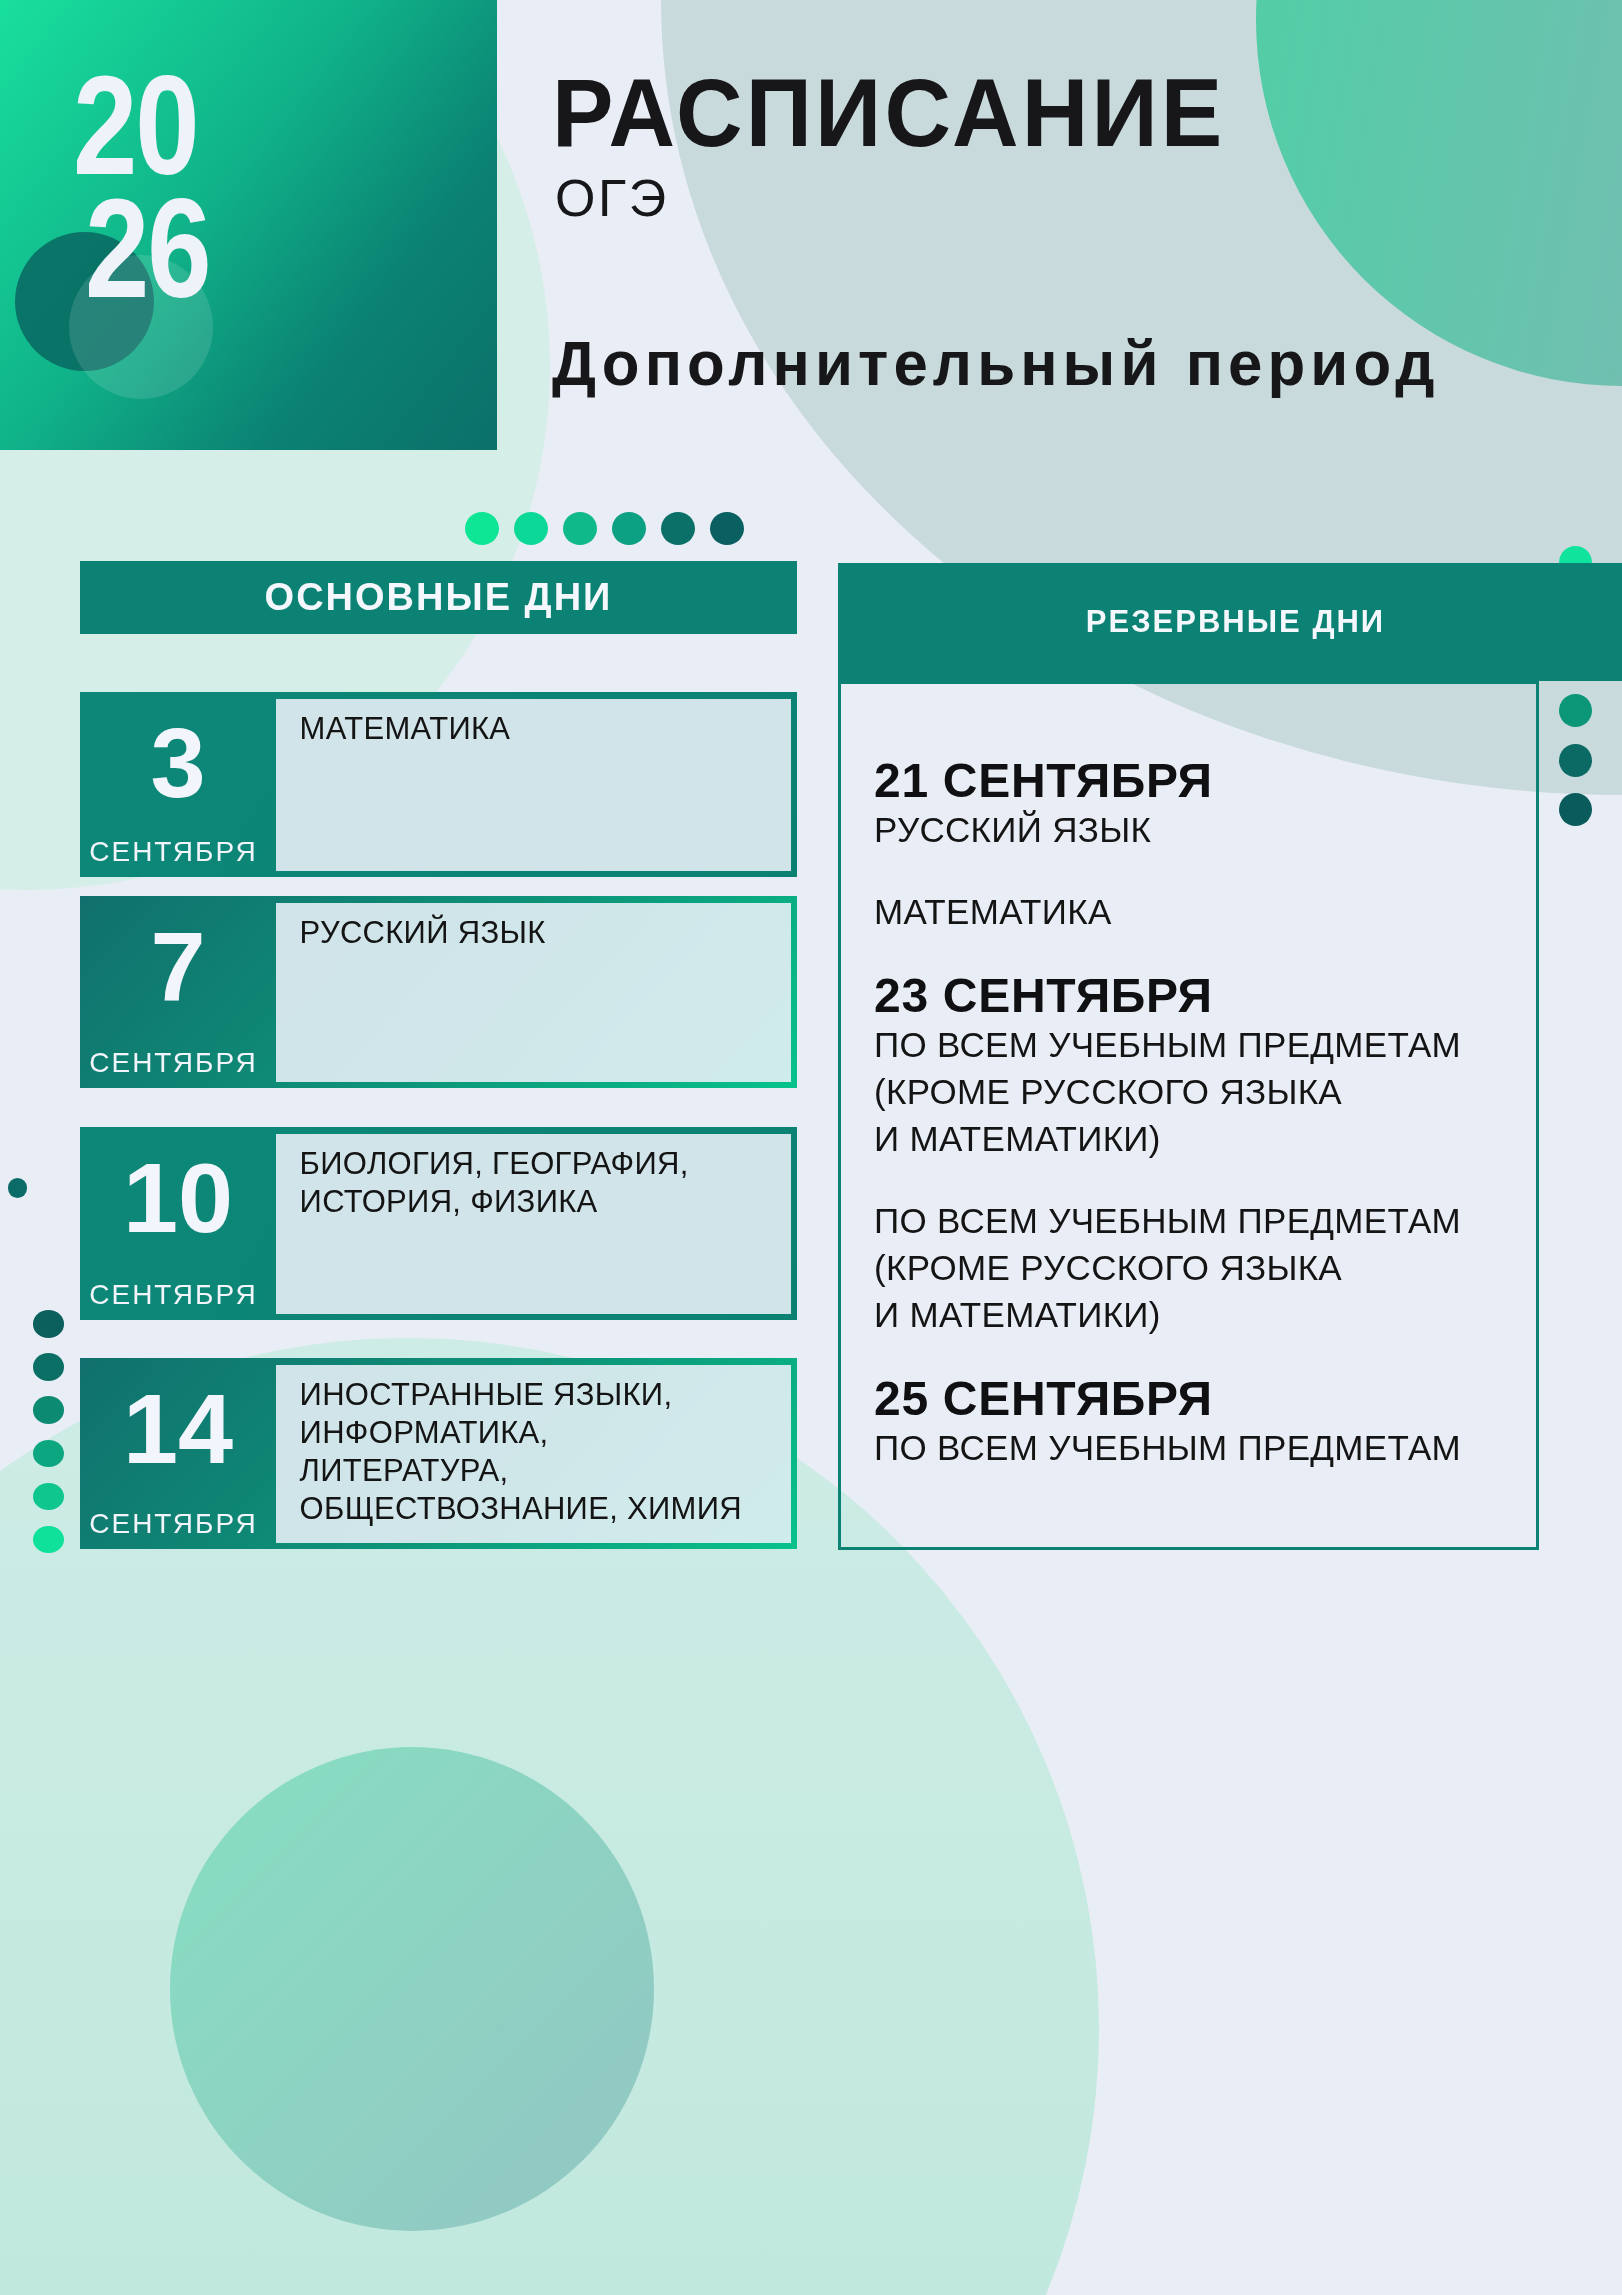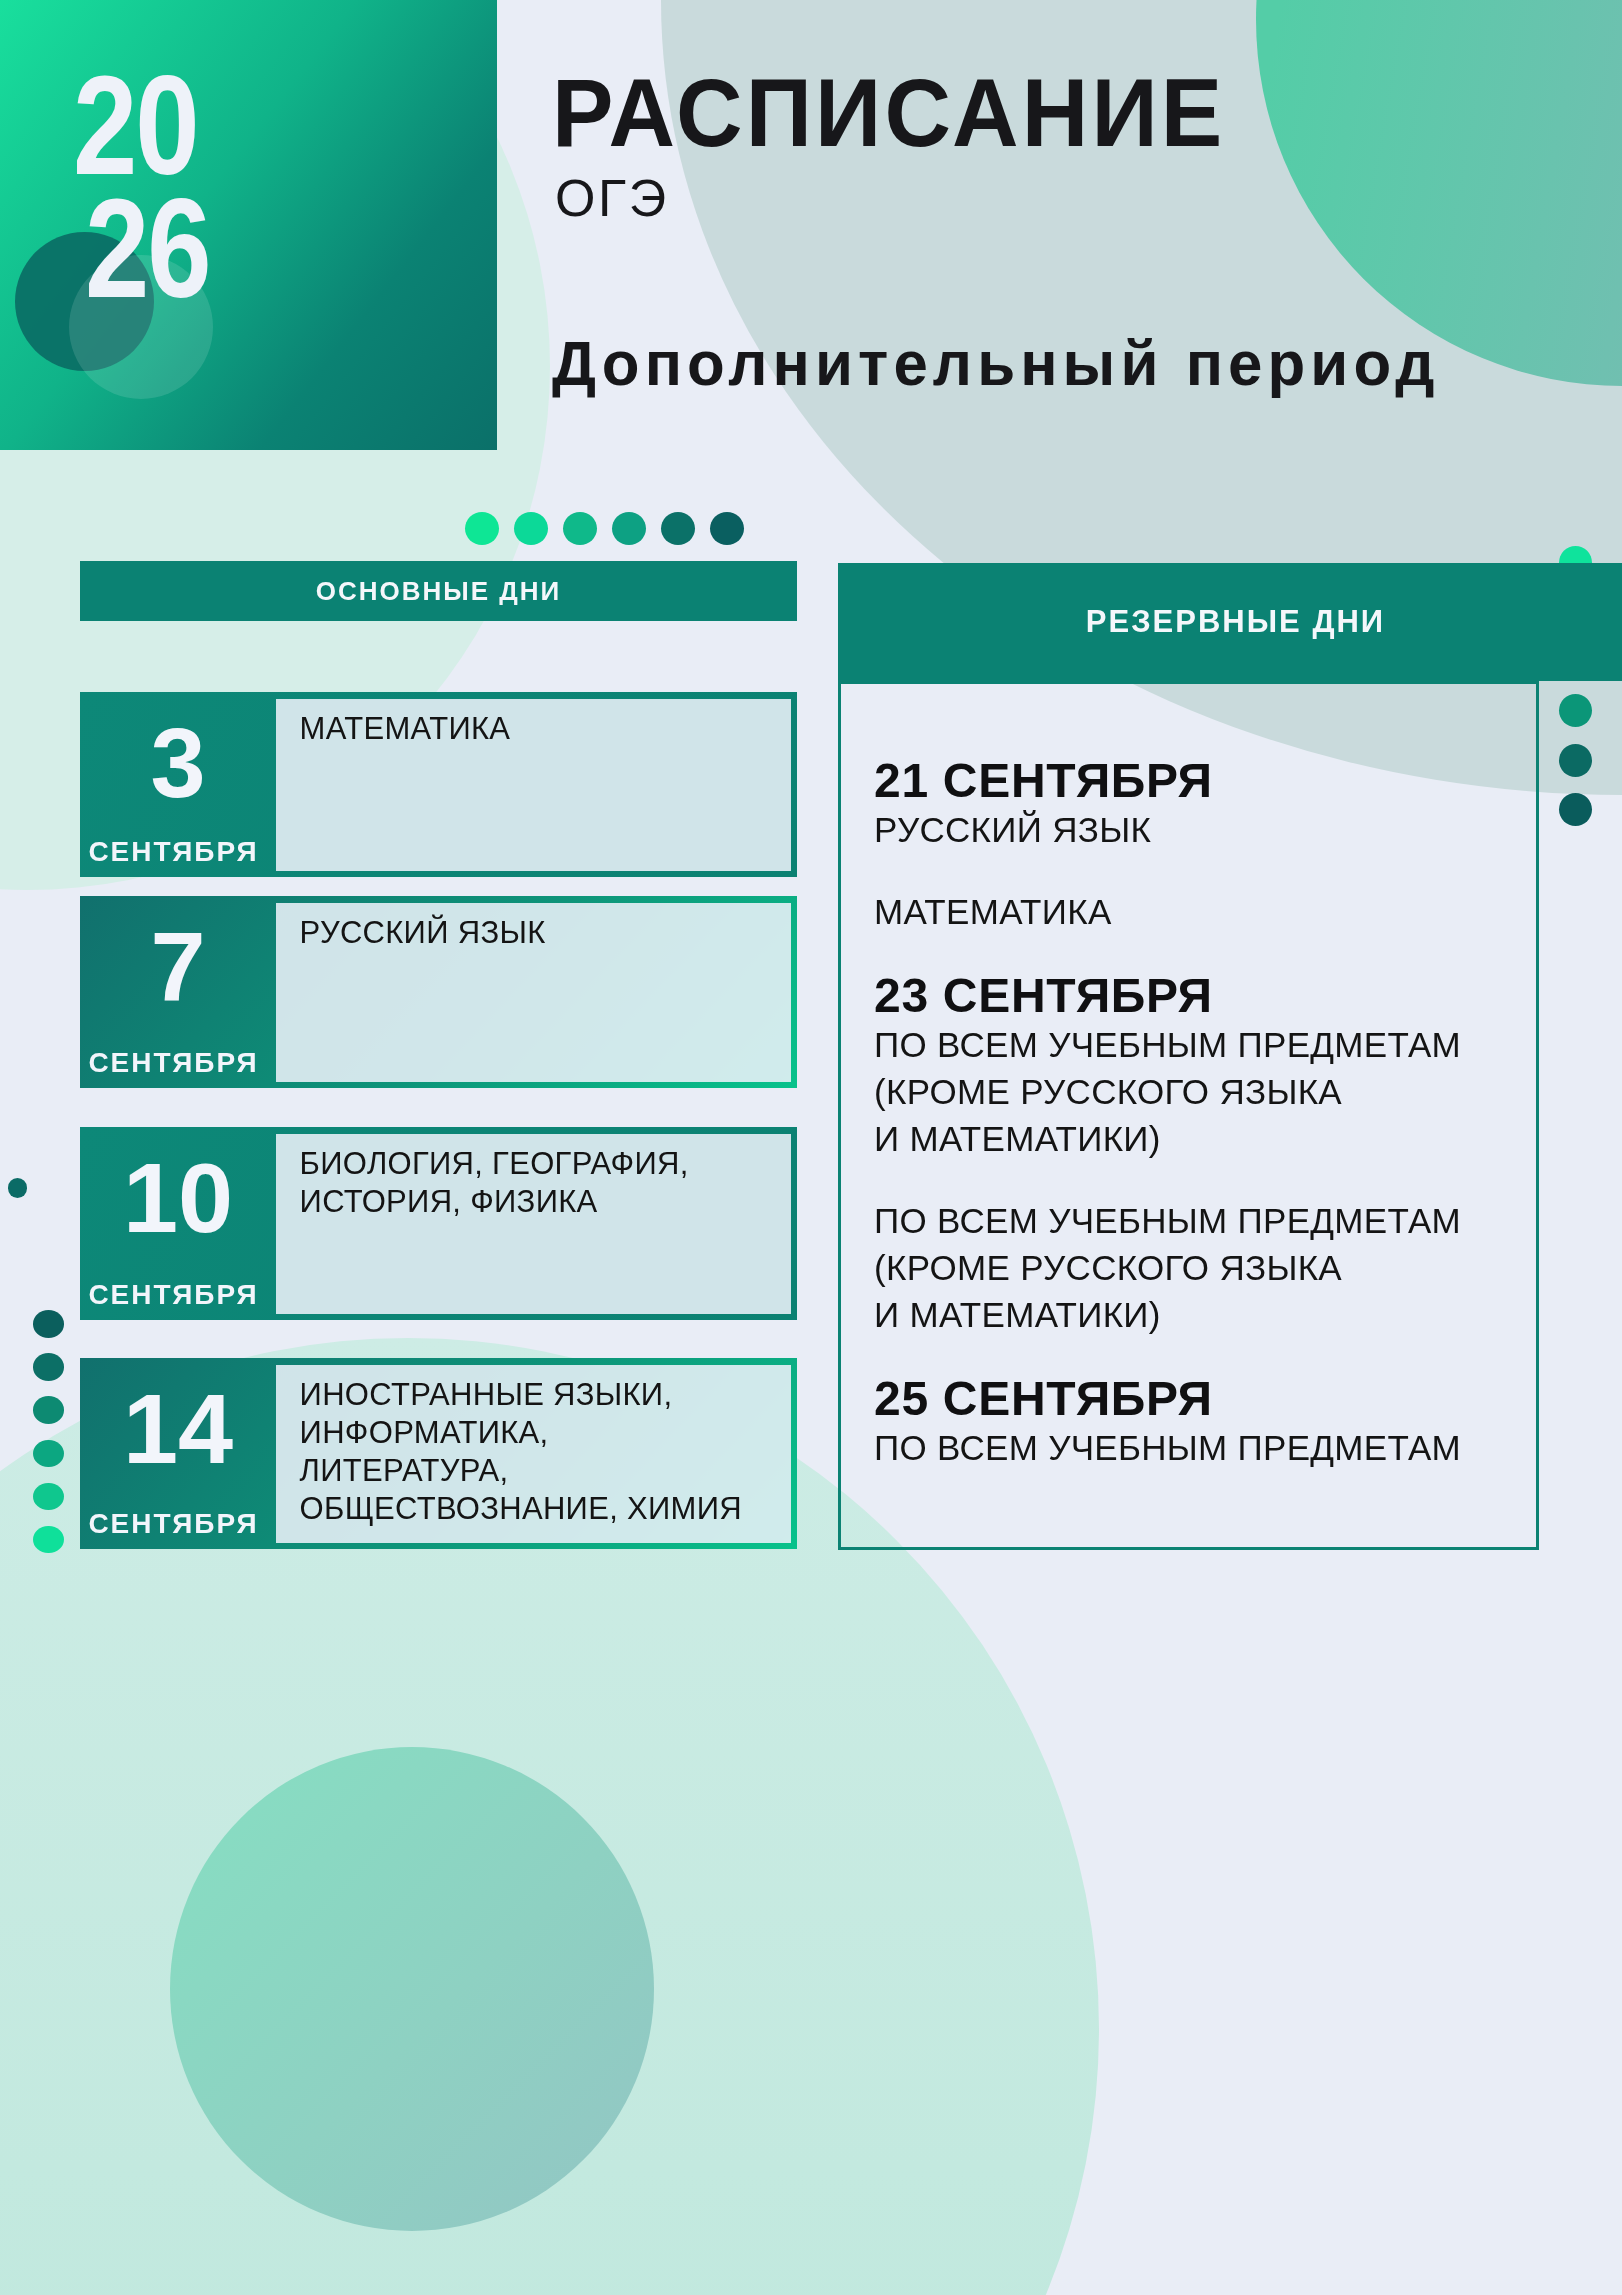--- a/index.html
+++ b/index.html
@@ -64,34 +64,34 @@
   .dots-col-left span:nth-child(2){background:#0c6f66;}
   .dots-col-left span:nth-child(3){background:#0d8a72;}
   .dots-col-left span:nth-child(4){background:#0ca781;}
   .dots-col-left span:nth-child(5){background:#0fc78e;}
   .dots-col-left span:nth-child(6){background:#0fe09a;}
   .dot-single{left:7.9px;top:1178px;width:19.6px;height:19.6px;border-radius:50%;background:#0b6b66;}
 
   
   .col-header{background:#0b8273;color:#f4f7fb;font-weight:700;
     display:flex;align-items:center;justify-content:center;letter-spacing:2px;}
-  .col-header-left{left:80px;top:561px;width:717px;height:60px;font-size:26px;}
+  .col-header-left{left:80px;top:561px;width:717px;height:73px;font-size:38px;}
   .col-header-right{left:838px;top:563px;width:795px;height:118px;font-size:31px;}
 
   .day-card{left:80px;width:717px;position:absolute;}
   .card-solid{background:linear-gradient(120deg,#0d8878 0%,#0b8172 100%);}
   .card-grad{background:linear-gradient(133deg,#11706d 0%,#0d9479 55%,#08c28b 100%);}
   .card-1{top:692px;height:185px;}
   .card-2{top:896px;height:192px;}
   .card-3{top:1127px;height:193px;}
   .card-4{top:1358px;height:191px;}
 
   .date-box{position:absolute;left:0;top:0;bottom:0;width:196px;color:#f2f5fb;text-align:center;}
   .date-day{position:absolute;top:17px;left:0;right:0;font-size:99px;font-weight:700;line-height:1.1;}
-  .date-month{position:absolute;bottom:9.2px;left:0;right:9px;font-size:28px;font-weight:700;letter-spacing:2px;margin-top:30px;}
+  .date-month{position:absolute;bottom:9.2px;left:0;right:9px;font-size:28px;font-weight:400;letter-spacing:2px;margin-top:30px;}
   .subject-panel{position:absolute;left:196px;top:6.5px;right:6.5px;bottom:6.5px;
     background:rgba(236,241,249,.88);}
   .subject-text{position:absolute;left:23.6px;top:11.8px;right:13px;
     font-size:31px;line-height:38px;font-weight:400;color:#141414;white-space:pre-line;letter-spacing:0.3px;}
 
   
   .reserve-panel{left:838px;top:681px;width:701px;height:869px;
     border:3.9px solid #0b8273;box-sizing:border-box;background:transparent;
     padding:54px 19.6px 0 33px;}
   .reserve-entry{margin-bottom:35px;margin-top:17px;}

